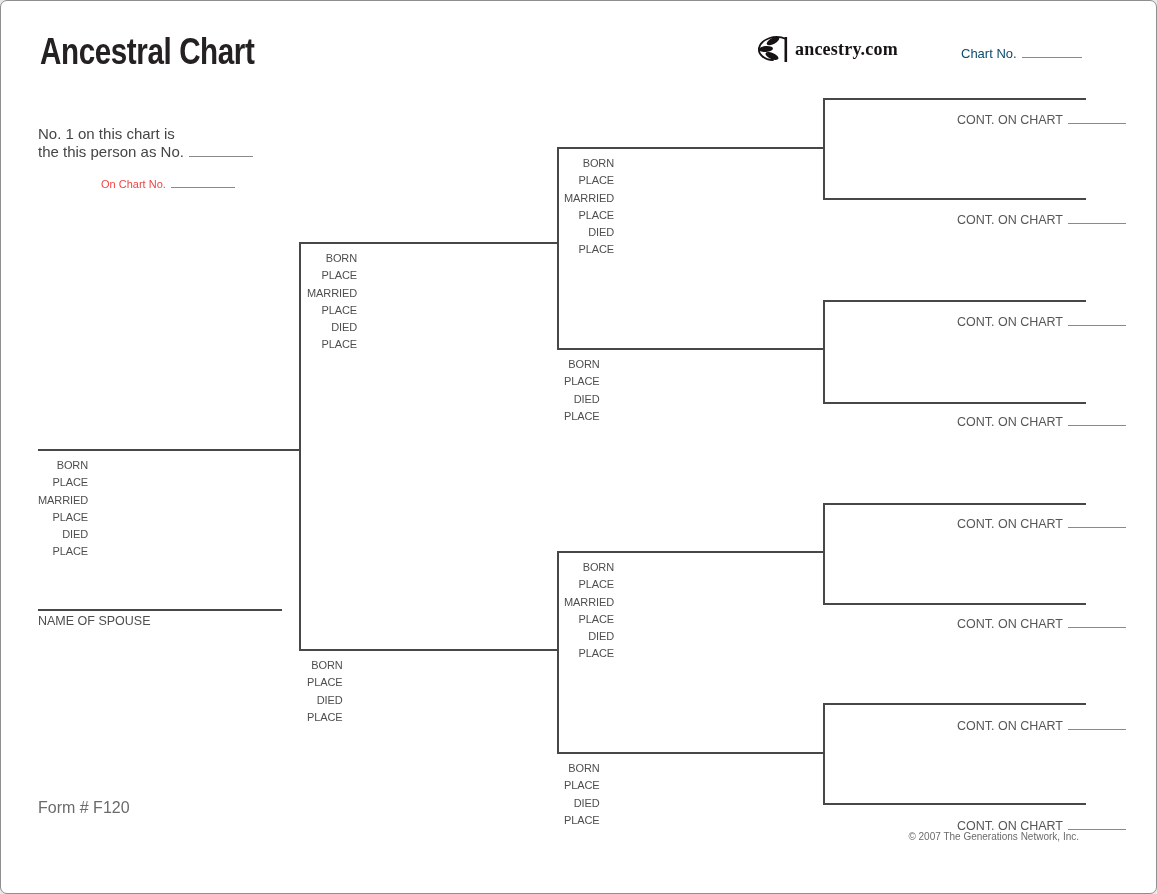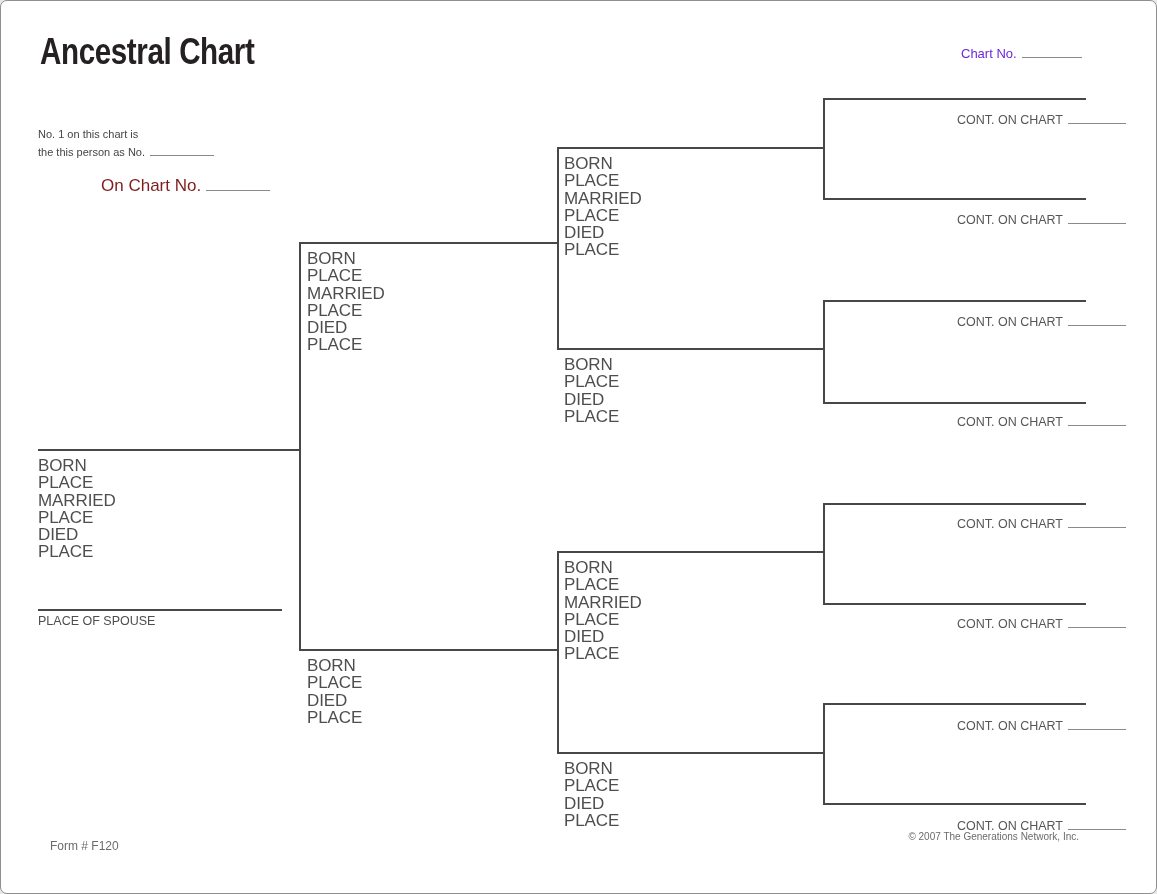--- a/index.html
+++ b/index.html
@@ -26,69 +26,79 @@
     position:absolute;left:752px;top:30px;height:36px;
     display:flex;align-items:center;
   }
   .logo .brand{
     font-family:"Liberation Serif", serif;
     font-weight:600;font-size:18px;color:#171314;
     letter-spacing:0.2px;margin-left:2px;
   }
   .chart-no{
     position:absolute;left:960px;top:45px;
-    font-size:13px;color:#6d28d9;white-space:nowrap;
+    font-size:13px;color:#0c4a6e;white-space:nowrap;
   }
   .ref{
     position:absolute;left:37px;top:124px;
-    font-size:11px;line-height:18px;color:#454545;white-space:nowrap;
+    font-size:15px;line-height:18px;color:#454545;white-space:nowrap;
   }
   .ref2{
     position:absolute;left:100px;top:175px;
-    font-size:17px;color:#7f1d1d;white-space:nowrap;
+    font-size:11px;color:#ef4444;white-space:nowrap;
   }
   .blank{
     display:inline-block;height:11px;margin-left:5px;
     border-bottom:1px solid #8a8a8a;vertical-align:baseline;
   }
   .w58{width:58px}.w60{width:60px}.w64{width:64px}
   .hl{position:absolute;height:1.6px;background:#474747;}
   .vl{position:absolute;width:1.6px;background:#474747;}
   .vitals{
-    position:absolute;font-size:17px;line-height:17.3px;
-    letter-spacing:-0.1px;color:#4e4e4e;
+    position:absolute;font-size:11px;line-height:17.3px;
+    letter-spacing:-0.1px;color:#4e4e4e;text-align:right;
   }
   .spouse-label{
     position:absolute;left:37px;top:613px;
     font-size:12.5px;color:#4e4e4e;white-space:nowrap;
   }
   .cont{
     position:absolute;right:30px;height:14px;
     font-size:12.5px;color:#565656;white-space:nowrap;text-align:left;
   }
   .footer-left{
-    position:absolute;left:37px;top:838px;
-    font-size:12px;color:#6b6b6b;margin-left:12px;
+    position:absolute;left:37px;top:798px;
+    font-size:16px;color:#6b6b6b;
   }
   .footer-center{
     position:absolute;left:0;right:0;top:838px;text-align:center;
     font-size:10px;color:#6b6b6b;
   }
   .footer-right{
     position:absolute;right:77px;top:830px;
     font-size:10px;color:#6b6b6b;
   }
 </style>
 </head>
 <body>
 
 <div class="page">
 
   <h1 class="title">Ancestral Chart</h1>
 
+  <div class="logo">
+    <svg width="40" height="36" viewBox="0 0 40 36" aria-hidden="true">
+      <path d="M33,8 C22,3 8,8 6,17 C5,23 11,29 20,29" fill="none" stroke="#171314" stroke-width="1.8" stroke-linecap="round"></path>
+      <ellipse cx="20" cy="10" rx="7" ry="3" fill="#171314" transform="rotate(-28 20 10)"></ellipse>
+      <ellipse cx="13" cy="18" rx="7" ry="3" fill="#171314" transform="rotate(-4 13 18)"></ellipse>
+      <ellipse cx="19" cy="25" rx="7" ry="3" fill="#171314" transform="rotate(24 19 25)"></ellipse>
+      <rect x="31.5" y="6" width="2.6" height="25" fill="#171314"></rect>
+    </svg>
+    <span class="brand">ancestry.com</span>
+  </div>
 
   <div class="chart-no">
     <span>Chart No.</span><span class="blank w60"></span>
   </div>
 
   <div class="ref">
     <div>No. 1 on this chart is</div>
     <div>
       <span>the this person as No.</span><span class="blank w64"></span>
     </div>
@@ -130,21 +140,21 @@
 
   <div class="vitals" style="left:37px;top:456px">
     <div>BORN</div>
     <div>PLACE</div>
     <div>MARRIED</div>
     <div>PLACE</div>
     <div>DIED</div>
     <div>PLACE</div>
   </div>
 
-  <div class="spouse-label">PLACE OF SPOUSE</div>
+  <div class="spouse-label">NAME OF SPOUSE</div>
 
   <div class="vitals" style="left:306px;top:249px">
     <div>BORN</div>
     <div>PLACE</div>
     <div>MARRIED</div>
     <div>PLACE</div>
     <div>DIED</div>
     <div>PLACE</div>
   </div>
 

